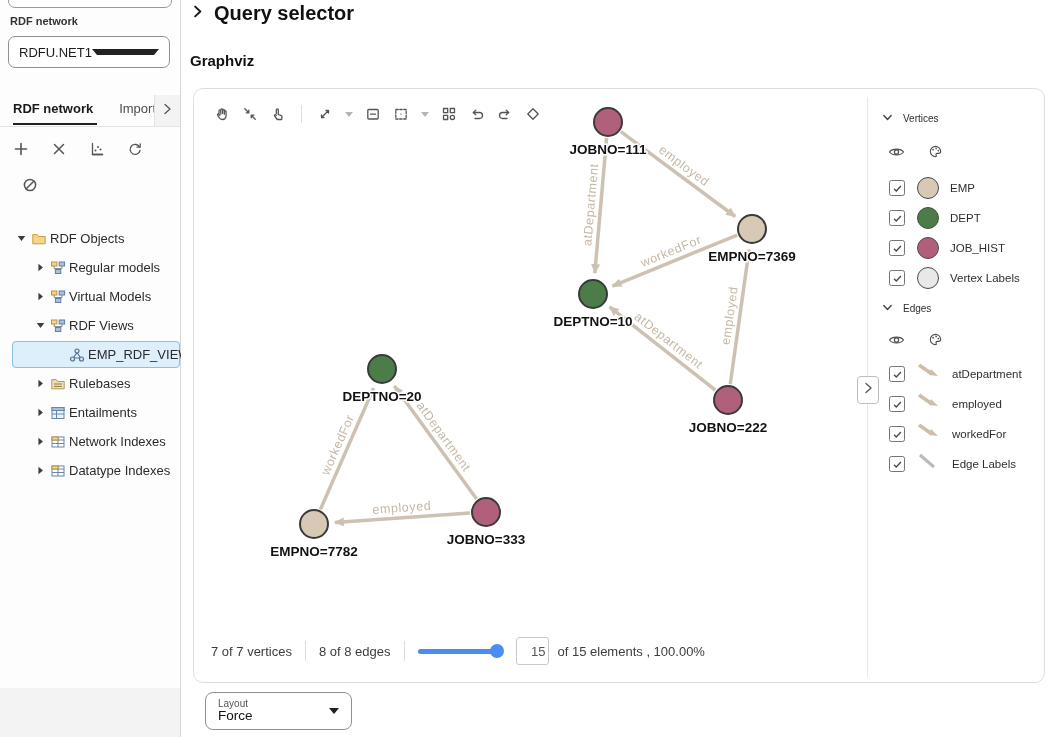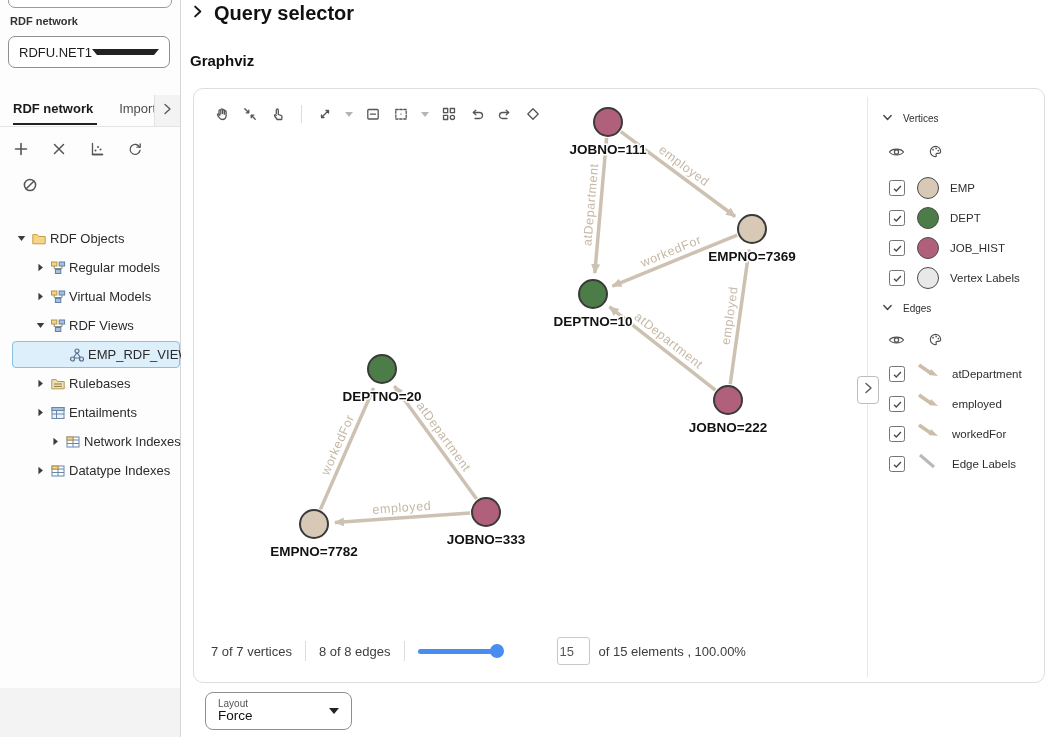--- a/index.html
+++ b/index.html
@@ -49,21 +49,21 @@
   .chk{width:14px;height:14px;border:1.5px solid #757575;border-radius:2.5px;background:#fff;display:flex;align-items:center;justify-content:center;cursor:pointer;flex:none;}
   .vcircle{width:22px;height:22px;border-radius:50%;border:1.5px solid #4a4a4a;margin-left:12px;flex:none;box-sizing:border-box;}
   .litem-lbl{font-size:11.5px;color:#2e2e2e;margin-left:11px;white-space:nowrap;}
   .earrow{margin-left:10px;flex:none;}
   
   .statusbar{position:absolute;left:17px;top:548px;height:28px;display:flex;align-items:center;font-size:13px;color:#3d3d3d;}
   .statusbar .sdiv{width:1px;height:20px;background:#ddd;margin:0 13px;}
   .slider{position:relative;width:84px;height:14px;margin-right:14px;cursor:pointer;}
   .slider .track{position:absolute;left:0;top:5px;width:84px;height:4.5px;border-radius:3px;}
   .slider .knob{position:absolute;right:-2px;top:0px;width:14px;height:14px;border-radius:50%;}
-  .numbox{width:27px;height:24px;border:1px solid #c9c9c9;border-radius:3px;text-align:left;font-size:13px;color:#555;font-family:"Liberation Sans",sans-serif;margin-right:9px;margin-left:41px;}
+  .numbox{width:27px;height:24px;border:1px solid #c9c9c9;border-radius:3px;text-align:right;font-size:13px;color:#555;font-family:"Liberation Sans",sans-serif;margin-right:9px;}
   .suffix{white-space:nowrap;}
   
   .layoutsel{position:absolute;left:24px;top:692px;width:147px;height:38px;border:1.5px solid #8f8f8f;border-radius:8px;background:#fff;box-sizing:border-box;display:flex;align-items:center;padding:0 12px;cursor:pointer;}
   .layoutsel .txt{flex:1;line-height:1.1;}
   .layoutsel .lab{display:block;font-size:10px;color:#555;}
   .layoutsel .val{display:block;font-size:13.5px;color:#111;}
 </style>
 </head>
 <body>
 
@@ -227,21 +227,21 @@
             <span class="tico">
               <svg width="16" height="16" viewBox="0 0 16 16">
                 <rect x="2" y="2.5" width="12" height="11" fill="#eef3fa" stroke="#6686ab" stroke-width="1"></rect>
                 <rect x="2" y="2.5" width="12" height="3" fill="#a9c0dc" stroke="#6686ab" stroke-width="1"></rect>
                 <path d="M2 9h12M6.5 5.5v8" stroke="#6686ab" stroke-width="1"></path>
               </svg>
             </span>
             <span class="lbl">Entailments</span>
           </span>
         </div>
-        <div class="trow" style="padding-left: 46px;">
+        <div class="trow" style="padding-left: 31px;">
           <span class="cell">
             <span class="exp">
               <svg width="11" height="11" viewBox="0 0 16 16">
                 <path d="M5 2.5l6.5 5.5L5 13.5z" fill="#3c3c3c"></path>
               </svg>
             </span>
             <span class="tico">
               <svg width="16" height="16" viewBox="0 0 16 16">
                 <rect x="2" y="3" width="12" height="10" fill="#fff" stroke="#6686ab" stroke-width="1"></rect>
                 <path d="M2 6h12M2 9.5h12M8 3v10" stroke="#6686ab" stroke-width="1"></path>

